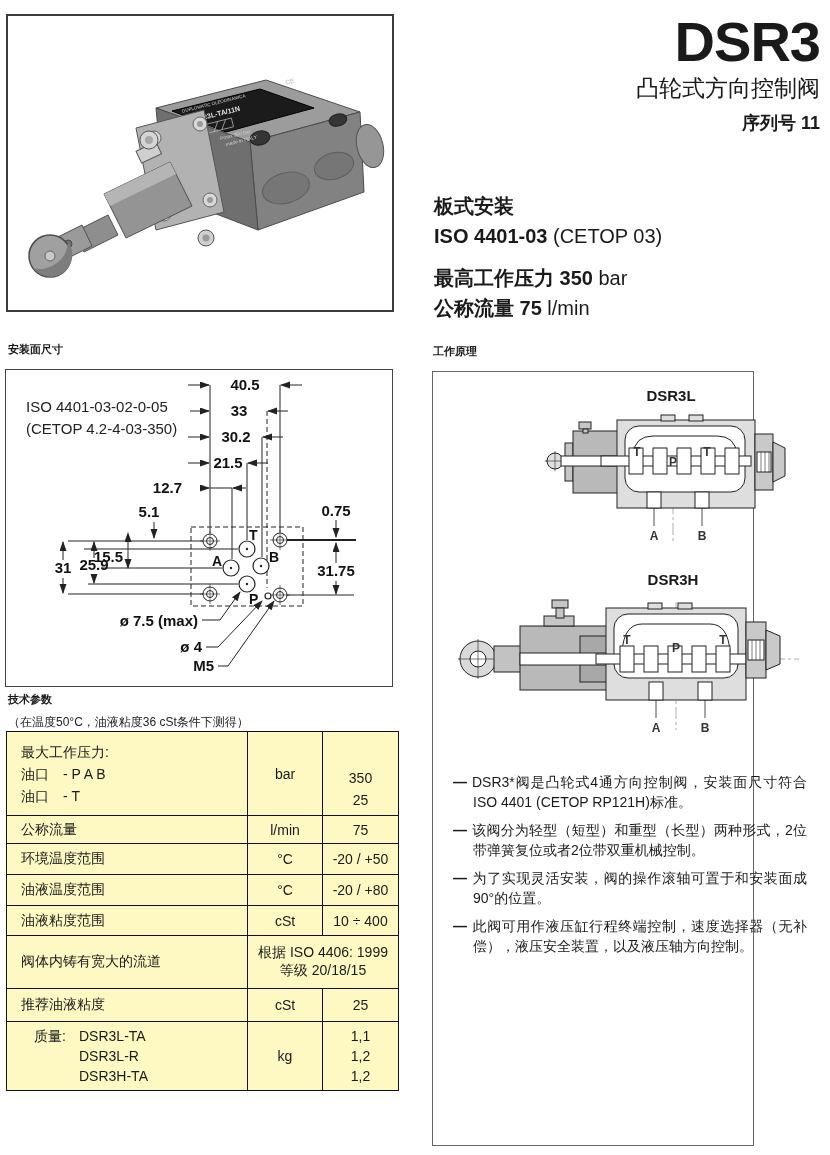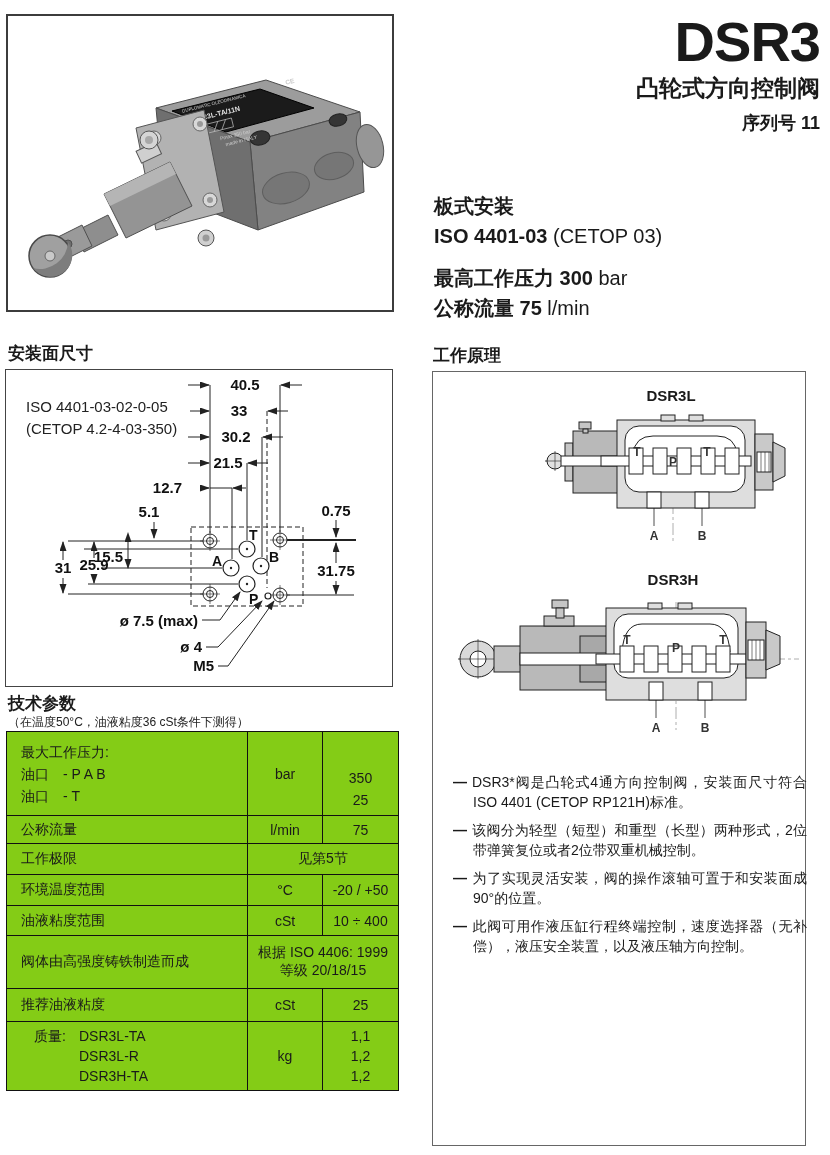--- a/index.html
+++ b/index.html
@@ -10,45 +10,45 @@
     font-family:"Liberation Sans","DejaVu Sans",sans-serif; color:#1a1a1a;
   }
   
   .photo-frame {
     position:absolute; left:6px; top:14px; width:388px; height:298px;
     border:2px solid #3c3c3c; background:#fff;
   }
   
   .title-block { position:absolute; left:420px; top:14px; width:400px; text-align:right; }
   .title { font-size:56px; font-weight:bold; letter-spacing:-1px; line-height:1.0; }
-  .subtitle { font-size:23px; font-weight:bold; margin-top:3px; }
+  .subtitle { font-size:23px; font-weight:normal; margin-top:3px; }
   .series { font-size:18px; font-weight:bold; margin-top:7px; }
   .mount-block { position:absolute; left:434px; top:196px; width:386px; }
   .mline { font-size:20px; line-height:1.0; }
   .mline b { font-weight:bold; }
   .mline.l1 { font-weight:bold; }
   .mline.l2 { margin-top:10px; }
   .mline.l3 { margin-top:22px; font-weight:bold; }
   .mline.l4 { margin-top:10px; font-weight:bold; }
   .mline .reg { font-weight:normal; }
   
-  .sec-h { position:absolute; font-size:17px; font-weight:bold; }
+  .sec-h { position:absolute; font-size:11px; font-weight:bold; }
   .note { position:absolute; font-size:12px; color:#222; }
   
   .mount-box { position:absolute; left:5px; top:369px; width:388px; height:318px; border:1px solid #444; background:#fff; }
-  .princ-box { position:absolute; left:432px; top:371px; width:374px; height:775px; border:1px solid #666; background:#fff; }
+  .princ-box { position:absolute; left:432px; top:371px; width:322px; height:775px; border:1px solid #666; background:#fff; }
   .valve-label { position:absolute; font-size:15px; font-weight:bold; text-align:center; width:120px; }
   .v1 { left:178px; top:15px; }
   .v2 { left:180px; top:199px; }
   .bullets { position:absolute; left:20px; top:400px; width:354px; }
   .bullet { font-size:14px; line-height:20px; margin-bottom:8px; text-align:justify;
             padding-left:20px; text-indent:-20px; }
   .bullet .dash { margin-right:5px; font-weight:bold; }
   
-  table.specs { position:absolute; left:6px; top:731px; border-collapse:collapse; table-layout:fixed; width:392px; background:#84cc16; }
+  table.specs { position:absolute; left:6px; top:731px; border-collapse:collapse; table-layout:fixed; width:392px; background:#fef9c3; }
   table.specs td { border:1.5px solid #111; font-size:14px; vertical-align:middle; }
   td.lbl { padding:4px 4px 4px 14px; }
   td.lbl .ln { line-height:22px; }
   td.unit { text-align:center; }
   td.val { text-align:center; }
   td.spanv { text-align:center; }
   .vcol { line-height:22px; }
   .masswrap { display:flex; }
   .masslbl { width:58px; line-height:20px;text-align:center; }
   .massmodels div { line-height:20px; }
@@ -125,21 +125,21 @@
 
   <div class="title-block">
     <div class="title">DSR3</div>
     <div class="subtitle">凸轮式方向控制阀</div>
     <div class="series">序列号 11</div>
   </div>
 
   <div class="mount-block">
     <div class="mline l1">板式安装</div>
     <div class="mline l2"><b>ISO 4401-03</b><span class="reg"> (CETOP 03)</span></div>
-    <div class="mline l3"><b>最高工作压力 300</b><span class="reg"> bar</span></div>
+    <div class="mline l3"><b>最高工作压力 350</b><span class="reg"> bar</span></div>
     <div class="mline l4"><b>公称流量 75</b><span class="reg"> l/min</span></div>
   </div>
 
   <div class="sec-h" style="left:8px; top:342px;">安装面尺寸</div>
 
   <div class="mount-box">
     <svg width="386" height="316" viewBox="0 0 386 316">
       <defs>
         <marker id="ah" markerWidth="10" markerHeight="8" refX="9" refY="3.5" orient="auto" markerUnits="userSpaceOnUse">
           <path d="M0,0 L10,3.5 L0,7 Z" fill="#222"></path>
@@ -412,35 +412,36 @@
         <div class="vcol">350</div>
         <div class="vcol">25</div>
       </td>
     </tr>
     <tr style="height:28px">
       <td class="lbl">公称流量</td>
       <td class="unit">l/min</td>
       <td class="val">75</td>
     </tr>
     <tr style="height:31px">
-      <td class="lbl">工作极限</td>
-      <td class="spanv" colspan="2">见第5节</td>
-    </tr>
-    <tr style="height:31px">
       <td class="lbl">环境温度范围</td>
       <td class="unit">°C</td>
       <td class="val">-20 / +50</td>
+    </tr>
+    <tr style="height:31px">
+      <td class="lbl">油液温度范围</td>
+      <td class="unit">°C</td>
+      <td class="val">-20 / +80</td>
     </tr>
     <tr style="height:30px">
       <td class="lbl">油液粘度范围</td>
       <td class="unit">cSt</td>
       <td class="val">10 ÷ 400</td>
     </tr>
     <tr style="height:53px">
-      <td class="lbl">阀体由高强度铸铁制造而成</td>
+      <td class="lbl">阀体内铸有宽大的流道</td>
       <td class="spanv" colspan="2">
         <div>根据 ISO 4406: 1999</div>
         <div>等级 20/18/15</div>
       </td>
     </tr>
     <tr style="height:33px">
       <td class="lbl">推荐油液粘度</td>
       <td class="unit">cSt</td>
       <td class="val">25</td>
     </tr>

